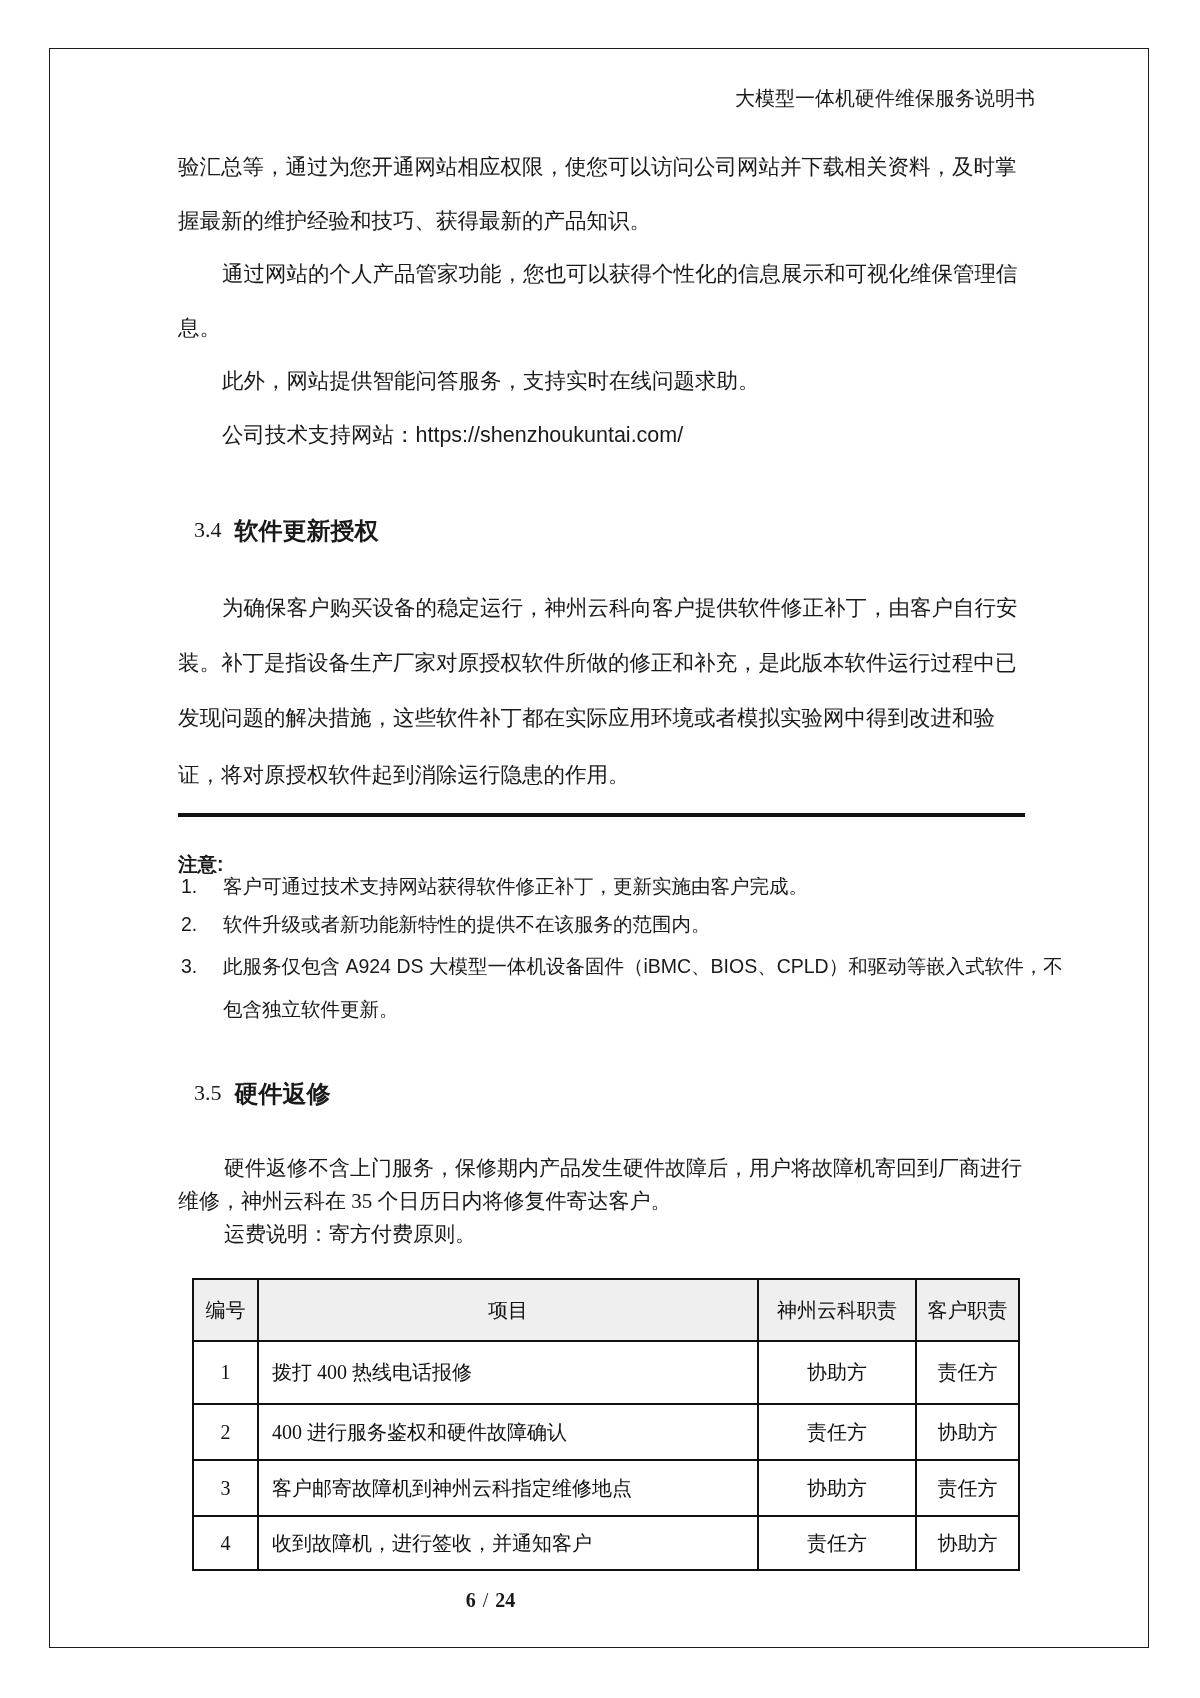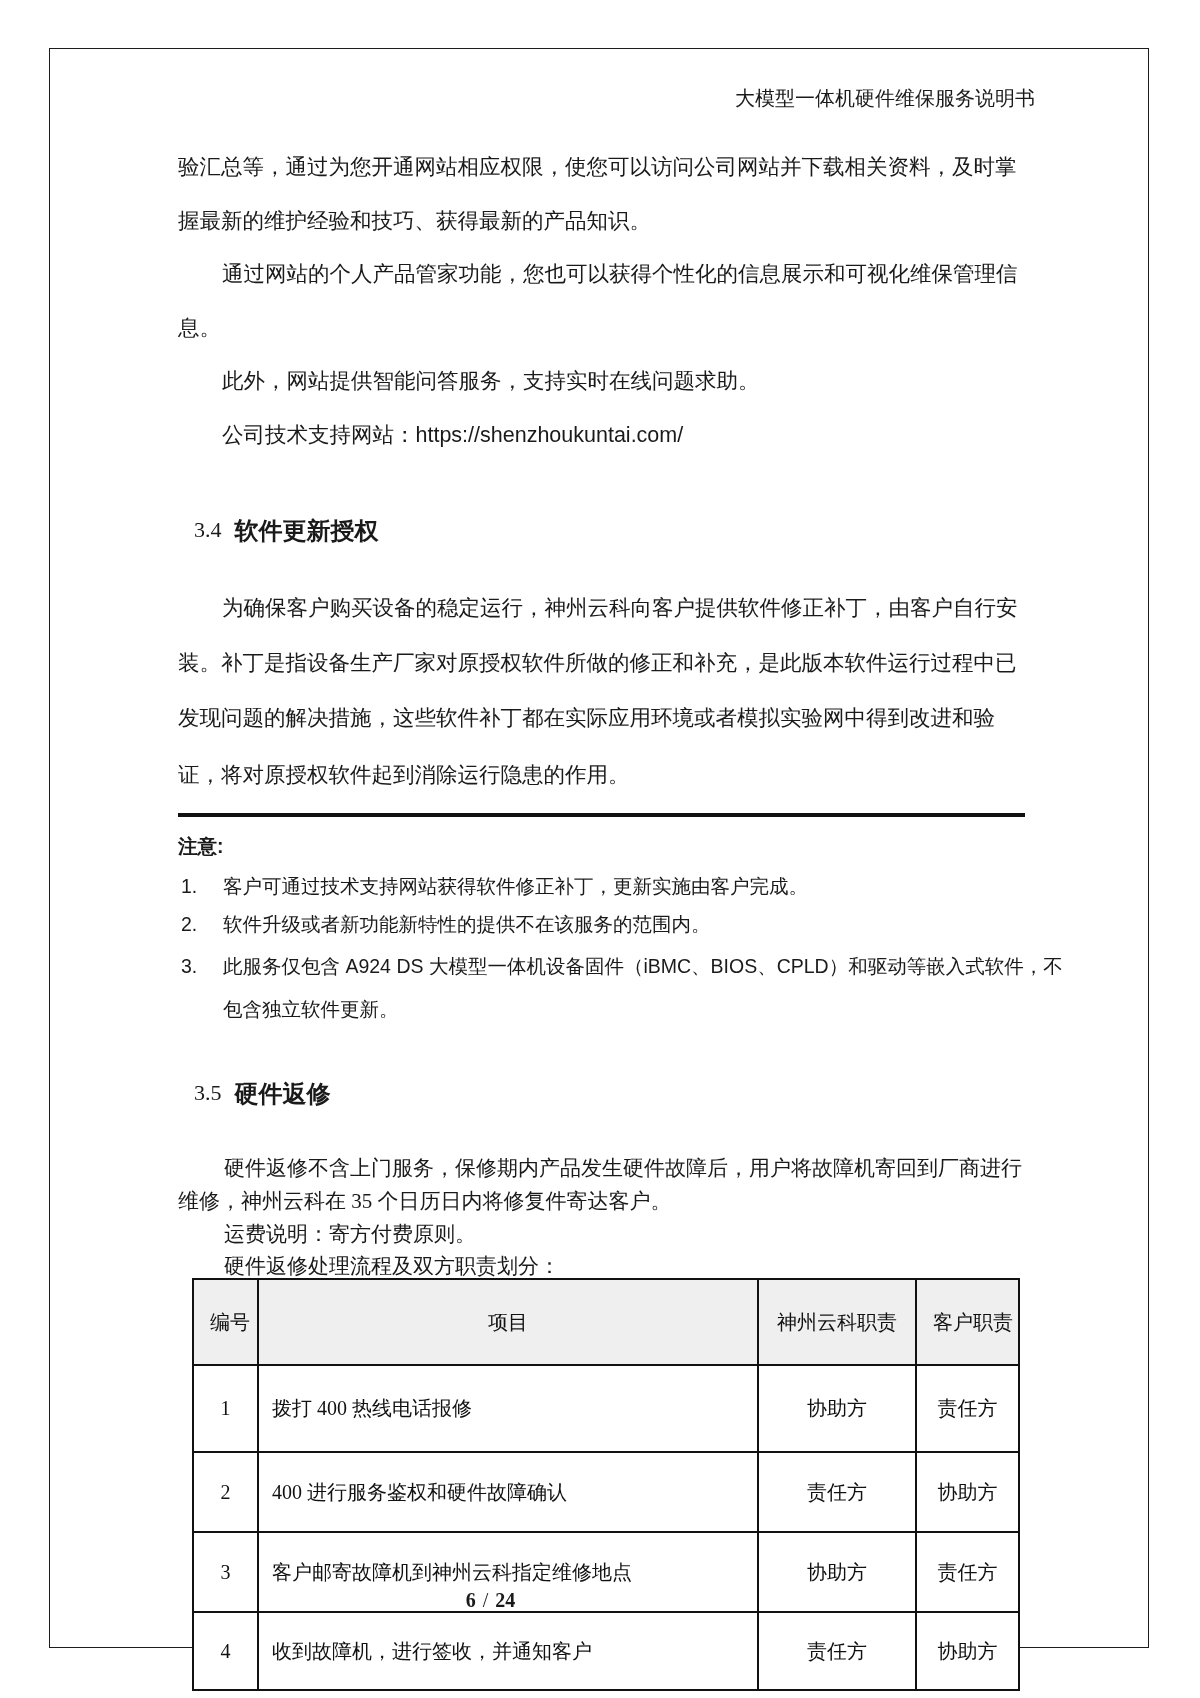--- a/index.html
+++ b/index.html
@@ -16,33 +16,33 @@
   .doc-header { right:165px; top:86px; font:20px/1.2 "Liberation Serif","DejaVu Serif",serif; }
 
   .body-line  { font:21.5px/1.25 "Liberation Sans","DejaVu Sans",sans-serif; }
   .serif-line { font:21px/1.25 "Liberation Serif","DejaVu Serif",serif; }
 
   .heading { display:flex; align-items:flex-start; gap:13px; left:194px; }
   .h-num   { font:22px/1.1 "Liberation Serif","DejaVu Serif",serif; }
   .h-title { font:700 24px/1.1 "Liberation Sans","DejaVu Sans",sans-serif; }
 
   .note-rule { left:178px; top:813px; width:847px; height:3.5px; background:#111; }
-  .note-label { left:178px; top:835px; font:700 19.5px/1.2 "Liberation Sans","DejaVu Sans",sans-serif; }
+  .note-label { left:178px; top:853px; font:700 19.5px/1.2 "Liberation Sans","DejaVu Sans",sans-serif; }
   .note-item { left:181px; font:19.5px/1.3 "Liberation Sans","DejaVu Sans",sans-serif; }
   .note-item .num { display:inline-block; width:42px; }
   .note-cont { left:223px; font:19.5px/1.3 "Liberation Sans","DejaVu Sans",sans-serif; }
 
   .repair-table {
     position:absolute; left:192px; top:1278px; width:826px;
     border-collapse:collapse; table-layout:fixed;
     font-family:"Liberation Serif","DejaVu Serif",serif; font-size:20px; color:#111;
   }
   .repair-table th, .repair-table td {
     border:2px solid #111; text-align:center; vertical-align:middle;
-    overflow:hidden; white-space:nowrap; padding:16px;
+    overflow:hidden; white-space:nowrap; padding:4px;
   }
   .repair-table th { background:#efefef; font-weight:normal; height:52px; }
   .repair-table td { background:#ffffff; }
   .repair-table td.item-cell { text-align:left; padding-left:13px; }
   .row-tall td { height:53px; }
   .row-std  td { height:46px; }
   .row-last td { height:44px; }
 
   .footer { left:0; top:1588px; width:981px; text-align:center;
     font:700 20px/1.2 "Liberation Serif","DejaVu Serif",serif; white-space:nowrap; position:absolute; color:#1a1a1a; }
@@ -89,21 +89,20 @@
   <div class="abs note-cont" style="top:997px">包含独立软件更新。</div>
 
   <div class="abs heading" style="top:1081px">
     <span class="h-num">3.5</span>
     <span class="h-title">硬件返修</span>
   </div>
 
   <div class="abs serif-line" style="left:224px; top:1155px">硬件返修不含上门服务，保修期内产品发生硬件故障后，用户将故障机寄回到厂商进行</div>
   <div class="abs serif-line" style="left:178px; top:1188px">维修，神州云科在 35 个日历日内将修复件寄达客户。</div>
   <div class="abs serif-line" style="left:224px; top:1221px">运费说明：寄方付费原则。</div>
-  <div class="abs serif-line" style="left:224px; top:1253px">硬件返修处理流程及双方职责划分：</div>
 
   <table class="repair-table">
     <colgroup>
         <col style="width:65px">
         <col style="width:500px">
         <col style="width:158px">
         <col style="width:103px">
       </colgroup>
     <tbody>
         <tr>

